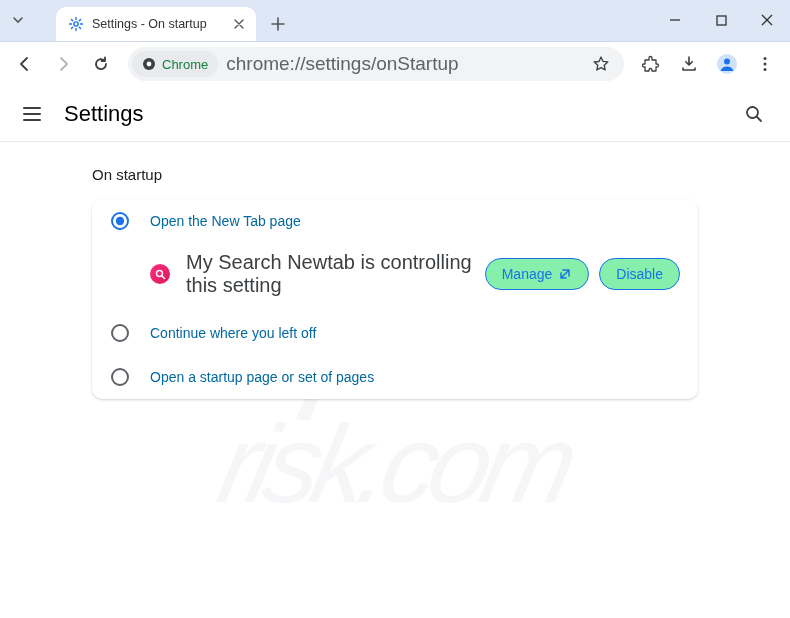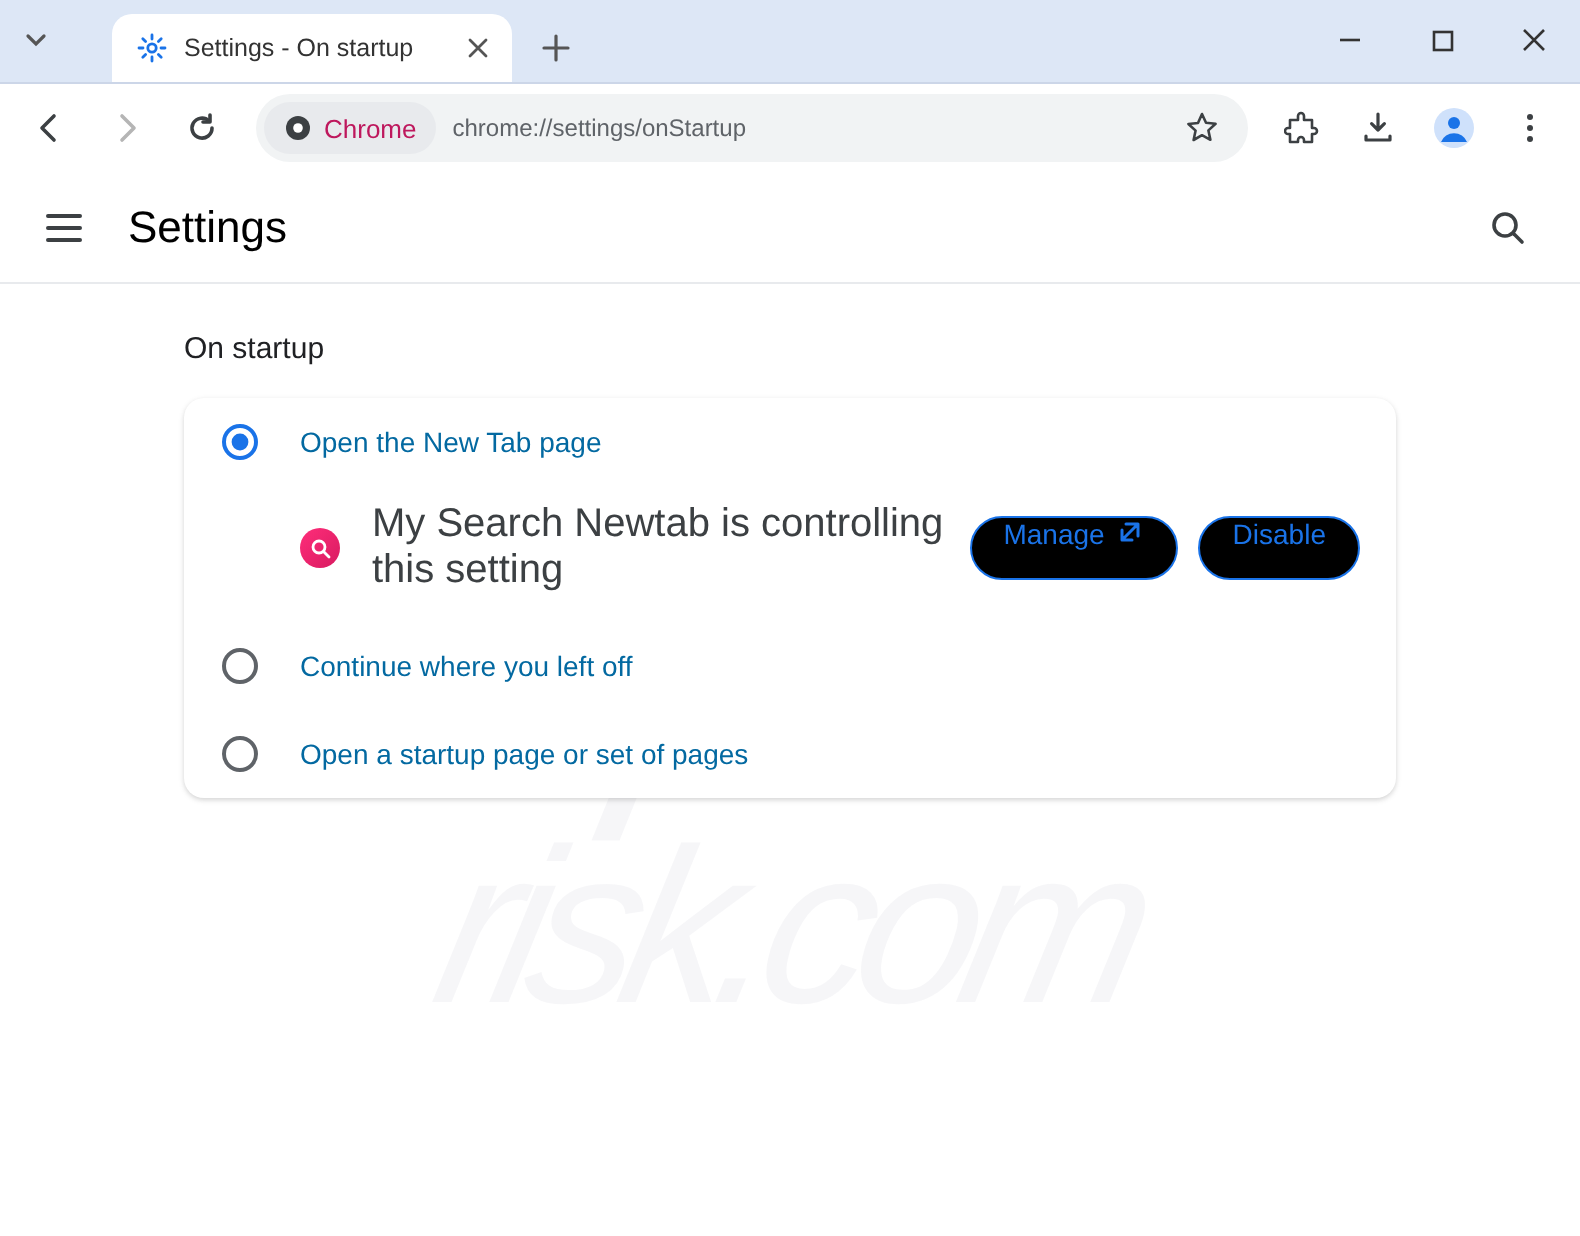--- a/index.html
+++ b/index.html
@@ -13,22 +13,22 @@
 .close-x { font-size:14px; color:#444; }
 .new-tab { width:28px; height:28px; display:flex; align-items:center; justify-content:center; margin-left:8px; margin-bottom:3px; }
 .win-controls { margin-left:auto; display:flex; }
 .win-btn { width:46px; height:42px; display:flex; align-items:center; justify-content:center; }
 
 
 .toolbar { height:44px; background:#fff; display:flex; align-items:center; padding:0 8px; gap:4px; }
 .tbtn { width:34px; height:34px; display:flex; align-items:center; justify-content:center; border-radius:50%; }
 .url-bar { flex:1; display:flex; align-items:center; background:#f1f3f4; border-radius:20px; height:34px; padding:0 4px 0 4px; margin:0 6px; }
 .url-chip { display:flex; align-items:center; gap:6px; background:#e8eaed; border-radius:16px; height:26px; padding:0 10px; margin-right:8px; }
-.url-chip-text { font-size:13px; color:#be185d; }
-.url-text { font-size:12px; color:#5f6368; }
+.url-chip-text { font-size:13px; color:#15803d; }
+.url-text { font-size:19px; color:#5f6368; }
 .star { margin-left:auto; margin-right:10px; }
 
 
 .content-header { height:56px; display:flex; align-items:center; padding:0 18px; border-bottom:1px solid #e8eaed; }
 .hamburger { width:28px; height:28px; display:flex; align-items:center; justify-content:center; }
 .page-title { font-size:22px; color:#000000; margin-left:18px; }
 .search-btn { margin-left:auto; width:36px; height:36px; display:flex; align-items:center; justify-content:center; }
 
 
 .settings-body { padding:24px 0 0 0; display:flex; flex-direction:column; align-items:center; }
@@ -37,21 +37,21 @@
 .card { background:#fff; border-radius:10px; box-shadow:0 1px 2px rgba(0,0,0,0.08),0 1px 3px rgba(0,0,0,0.1); overflow:hidden; }
 
 .opt-row { display:flex; align-items:center; min-height:44px; padding:8px 18px; }
 .radio { width:20px; height:20px; margin-right:20px; flex-shrink:0; }
 .radio svg { display:block; }
 .opt-label { font-size:14px; color:#0369a1; }
 
 .ext-row { display:flex; align-items:center; padding:8px 18px 14px 58px; }
 .ext-icon { width:20px; height:20px; border-radius:50%; background:linear-gradient(135deg,#ff2d7a,#d81b60); display:flex; align-items:center; justify-content:center; margin-right:16px; flex-shrink:0; }
 .ext-text { font-size:20px; color:#3c4043; flex:1; }
-.pill-btn { border:1px solid #1a73e8; color:#1a73e8; background:#000000; border-radius:18px; height:32px; padding:0 16px; font-size:14px; display:flex; align-items:flex-start; gap:6px; cursor:pointer; margin-left:10px; }
+.pill-btn { border:1px solid #1a73e8; color:#1a73e8; background:#86efac; border-radius:18px; height:32px; padding:0 16px; font-size:14px; display:flex; align-items:center; gap:6px; cursor:pointer; margin-left:10px; }
 
 .watermark { position:absolute; left:0; right:0; top:240px; font-size:160px; font-weight:300; color:rgba(180,185,195,0.12); text-align:center; transform:skewX(-12deg); font-style:italic; letter-spacing:-8px; pointer-events:none; z-index:0; font-family:Arial,sans-serif; }
 .watermark2 { top:400px; font-size:110px; }
 .above-wm { position:relative; z-index:1; }
 
 svg { display:block; }
 </style>
 </head>
 <body>
 

